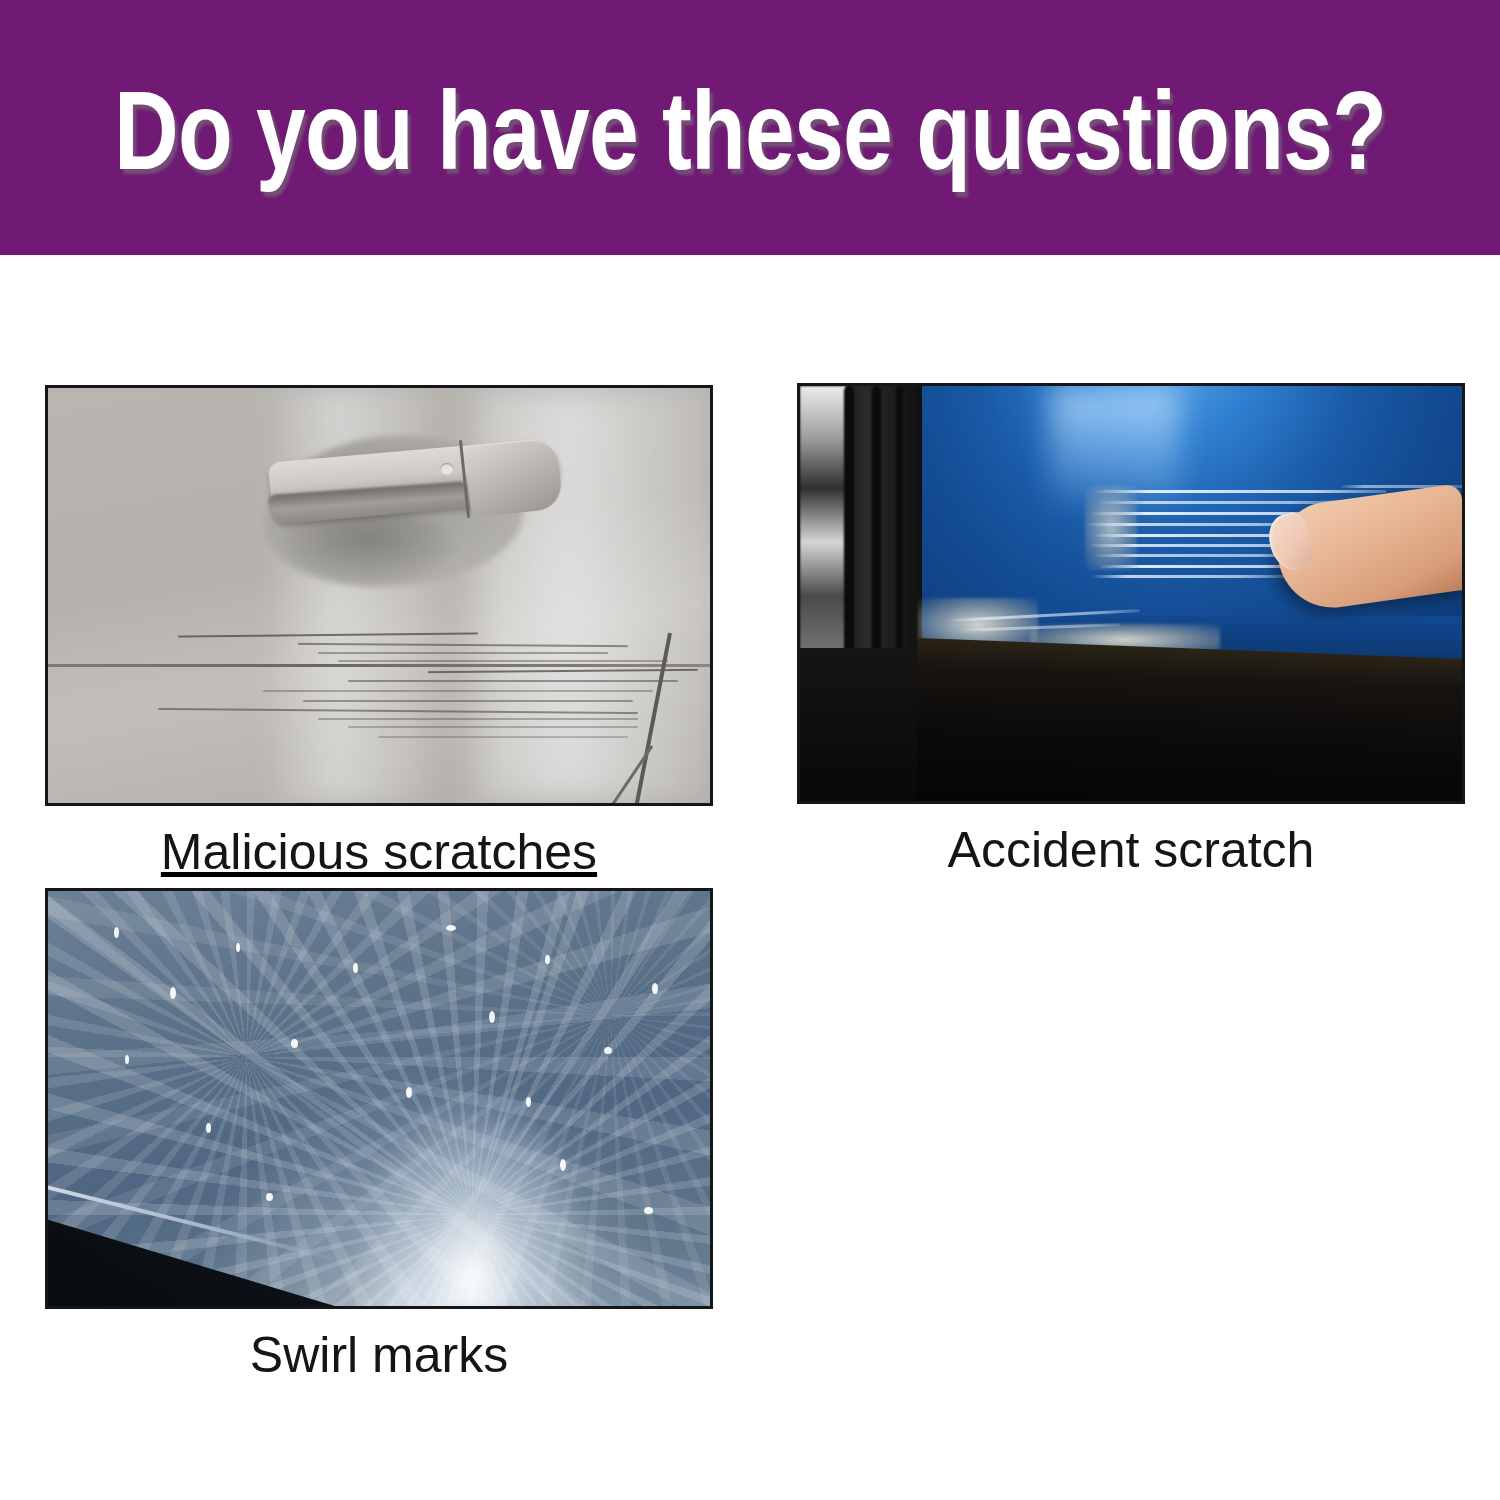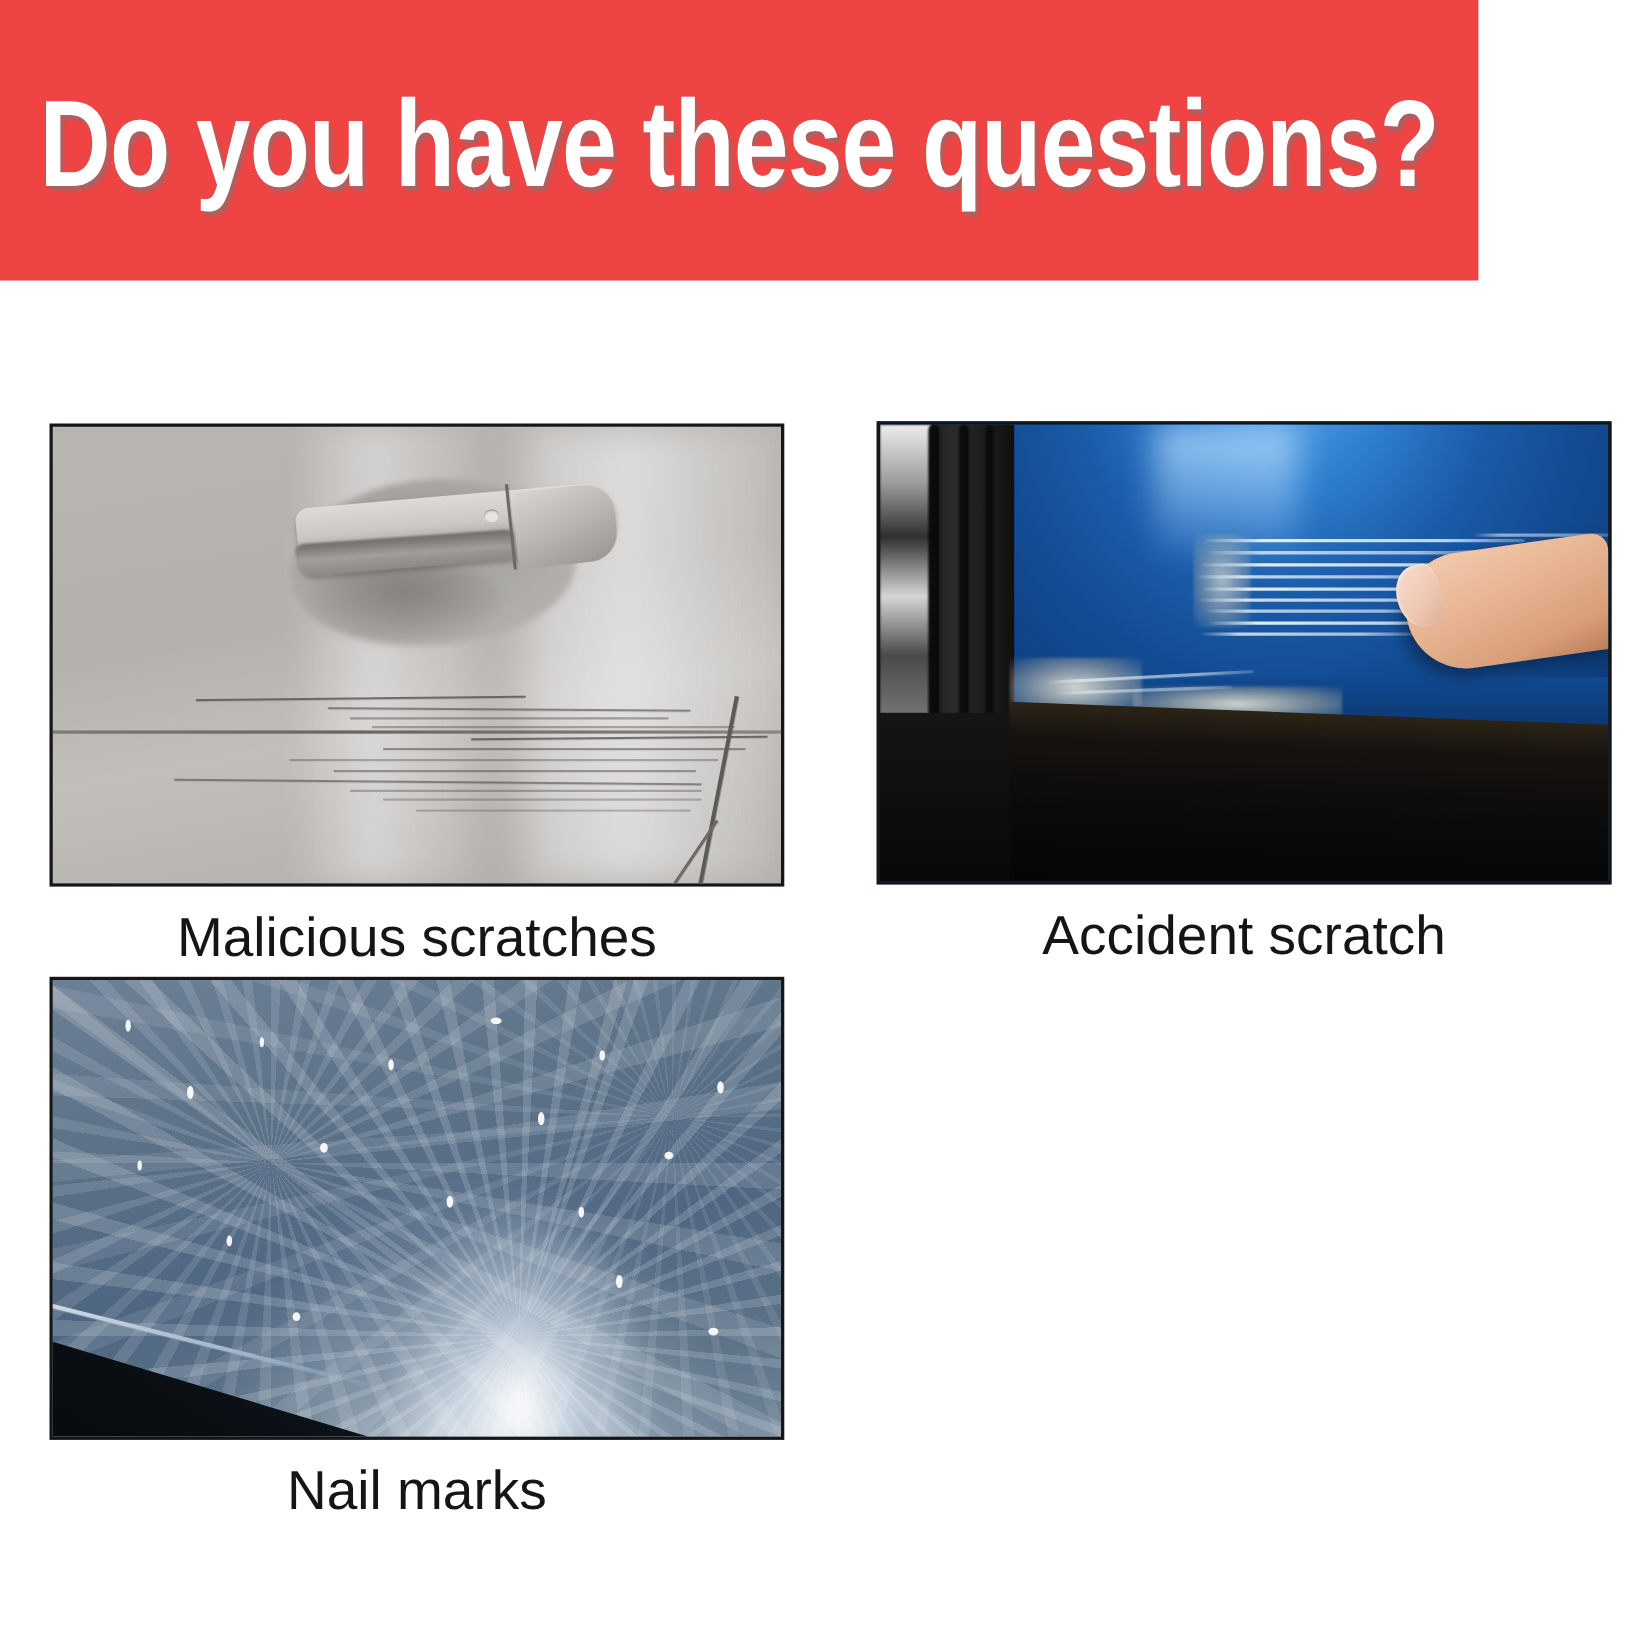--- a/index.html
+++ b/index.html
@@ -7,22 +7,22 @@
   body{
     width:1500px;height:1500px;
     background:#ffffff;
     font-family:"Liberation Sans", sans-serif;
     overflow:hidden;
     position:relative;
   }
 
   
   .banner{
-    position:absolute;left:0;top:0;width:1344px;height:255px;
-    background:#ef4444;
+    position:absolute;left:0;top:0;width:1500px;height:255px;
+    background:#701a75;
     display:flex;align-items:center;justify-content:center;
   }
   .banner-title{
     color:#ffffff;
     font-family:"Liberation Sans Narrow","Liberation Sans", sans-serif;
     font-weight:700;
     font-size:112px;
     line-height:1;
     letter-spacing:-1px;
     transform:scaleX(0.80);
@@ -30,21 +30,21 @@
     white-space:nowrap;
     text-shadow:4px 5px 3px rgba(120,120,120,0.55);
     padding-top:6px;
   }
 
   
   .grid{
     position:absolute;left:0;top:255px;width:1500px;height:1245px;
   }
   .cell{position:absolute;}
-  .cell.c1{left:45px;  top:130px;}
+  .cell.c1{left:45px;  top:130px;text-decoration:underline;}
   .cell.c2{left:797px; top:128px;}
   .cell.c3{left:45px;  top:633px;}
   .cell.c4{left:797px; top:633px;}
 
   .photo{
     position:relative;
     width:662px;height:415px;
     border:3px solid #14161a;
     overflow:hidden;
     background:#cfcfcf;
@@ -392,17 +392,17 @@
       <div class="speck" style="left:158px;top:232px;width:5px;height:10px;"></div>
       <div class="speck" style="left:218px;top:302px;width:7px;height:8px;"></div>
       <div class="speck" style="left:512px;top:268px;width:6px;height:12px;"></div>
       <div class="speck" style="left:596px;top:316px;width:9px;height:7px;"></div>
       <div class="speck" style="left:77px;top:164px;width:4px;height:9px;"></div>
       <div class="speck" style="left:478px;top:206px;width:5px;height:10px;"></div>
 
       <div class="darkcorner"></div>
       <div class="darkedge"></div>
     </div>
-    <div class="caption">Nail marks</div>
+    <div class="caption">Swirl marks</div>
   </div>
 
 
 </div>
 
 </body></html>

